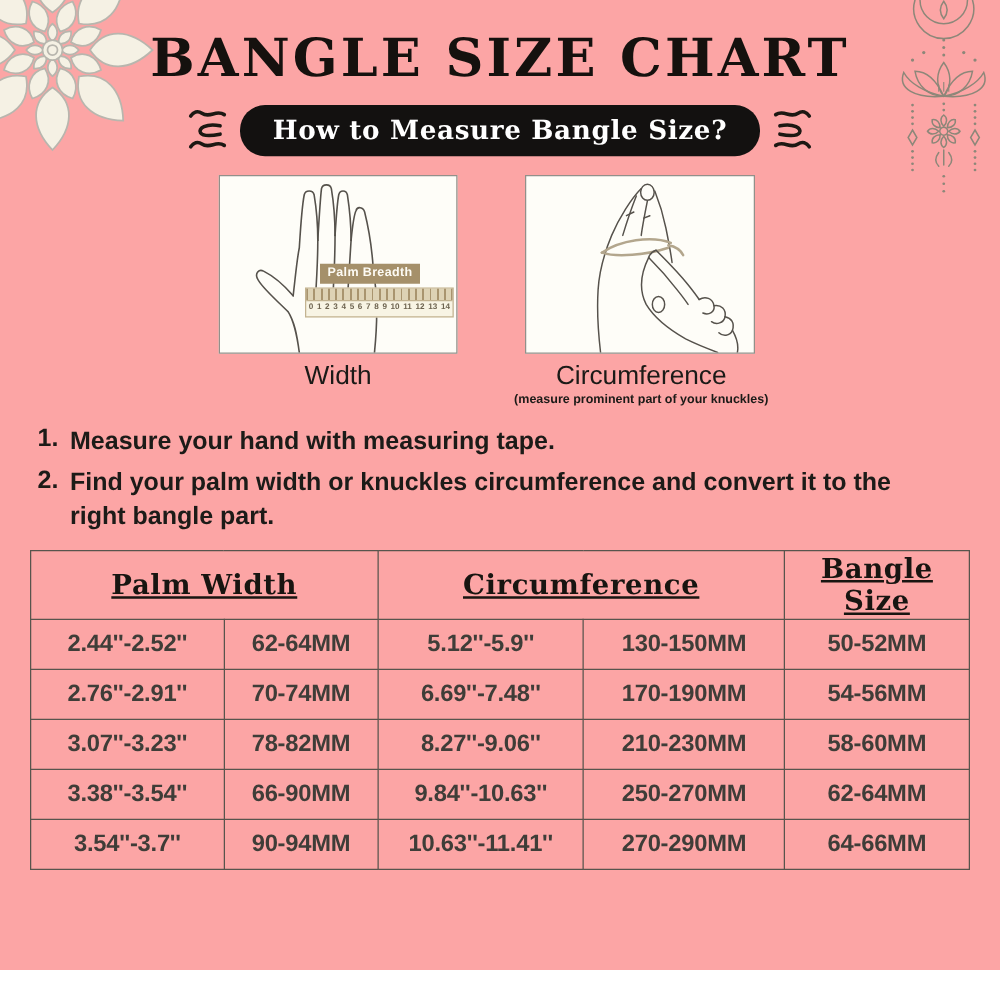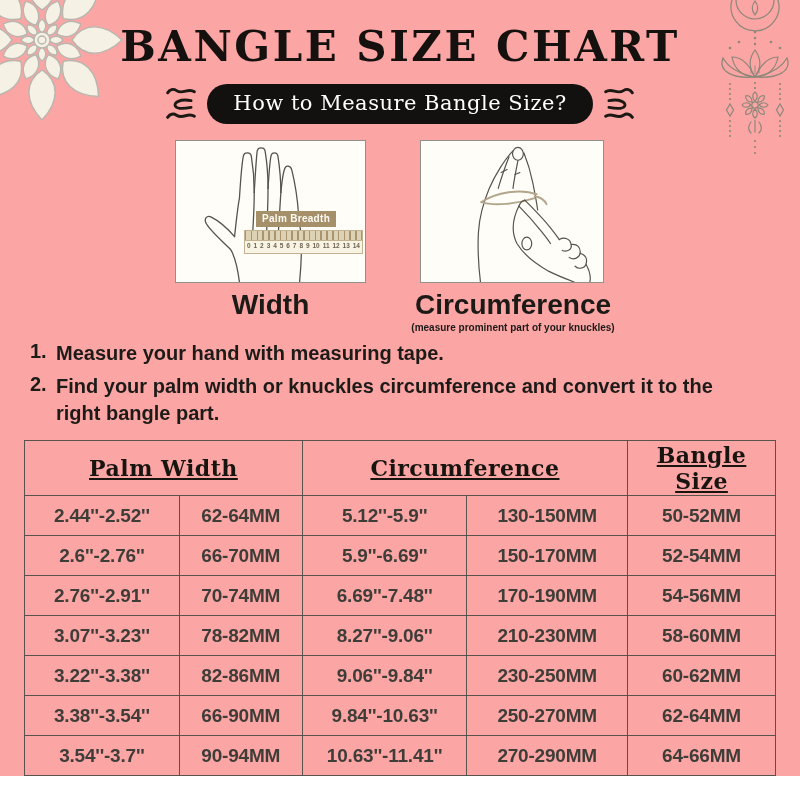--- a/index.html
+++ b/index.html
@@ -20,21 +20,21 @@
   
   .banner-row{
     position:absolute;top:84px;left:0;width:100%;height:40px;
     display:flex;justify-content:center;align-items:center;gap:9px;
   }
   .flourish{width:34px;height:38px;}
   .flourish.right{transform:scaleX(-1);}
   .pill{
     background:#131110;color:#ffffff;border-radius:20px;
     padding:7px 26px 9px 26px;
-    font-family:"DejaVu Serif",serif;font-weight:400;font-size:21px;
+    font-family:"DejaVu Serif",serif;font-weight:700;font-size:21px;
     letter-spacing:0.5px;
   }
   
   .hand-box{
     position:absolute;top:140px;height:143px;background:#fefdf8;
     border:1px solid #92908a;box-sizing:border-box;
   }
   .hand-box.left{left:175px;width:191px;}
   .hand-box.right{left:420px;width:184px;}
   .hand-box svg{position:absolute;left:0;top:0;}
@@ -53,21 +53,21 @@
     height:9px;border-bottom:1px solid #c3b391;
     background:
       repeating-linear-gradient(90deg,#a8946e 0px,#a8946e 1.5px,#ddd2b4 1.5px,#ddd2b4 5.8px);
   }
   .ruler-numbers{
     display:flex;justify-content:space-between;align-items:center;
     padding:1px 2px 0 2px;font-size:6.5px;font-weight:700;color:#6e6450;
   }
   
   .caption{position:absolute;top:289px;text-align:center;color:#1b1a17;}
-  .caption .main{font-size:28px;font-weight:700;}
+  .caption .main{font-size:21px;font-weight:400;}
   .caption.width{left:175px;width:191px;}
   .caption.circ{left:368px;width:290px;}
   .caption .sub{font-size:10px;font-weight:700;margin-top:1px;white-space:nowrap;}
   
   .instructions{position:absolute;left:30px;top:340px;width:700px;color:#1c1b18;}
   .instr-item{display:flex;margin-bottom:6px;}
   .instr-num{width:26px;flex:0 0 26px;font-size:20px;font-weight:700;}
   .instr-text{flex:1;font-size:20px;font-weight:700;line-height:27px;}
   
   table.size{
@@ -329,52 +329,38 @@
     <tbody>
 
         <tr>
           <td>2.44''-2.52''</td>
           <td>62-64MM</td>
           <td>5.12''-5.9''</td>
           <td>130-150MM</td>
           <td>50-52MM</td>
         </tr>
 
-        <tr>
-          <td>2.6''-2.76''</td>
-          <td>66-70MM</td>
-          <td>5.9''-6.69''</td>
-          <td>150-170MM</td>
-          <td>52-54MM</td>
-        </tr>
 
         <tr>
           <td>2.76''-2.91''</td>
           <td>70-74MM</td>
           <td>6.69''-7.48''</td>
           <td>170-190MM</td>
           <td>54-56MM</td>
         </tr>
 
 
         <tr>
           <td>3.07''-3.23''</td>
           <td>78-82MM</td>
           <td>8.27''-9.06''</td>
           <td>210-230MM</td>
           <td>58-60MM</td>
         </tr>
 
-        <tr>
-          <td>3.22''-3.38''</td>
-          <td>82-86MM</td>
-          <td>9.06''-9.84''</td>
-          <td>230-250MM</td>
-          <td>60-62MM</td>
-        </tr>
 
         <tr>
           <td>3.38''-3.54''</td>
           <td>66-90MM</td>
           <td>9.84''-10.63''</td>
           <td>250-270MM</td>
           <td>62-64MM</td>
         </tr>
 
         <tr>

